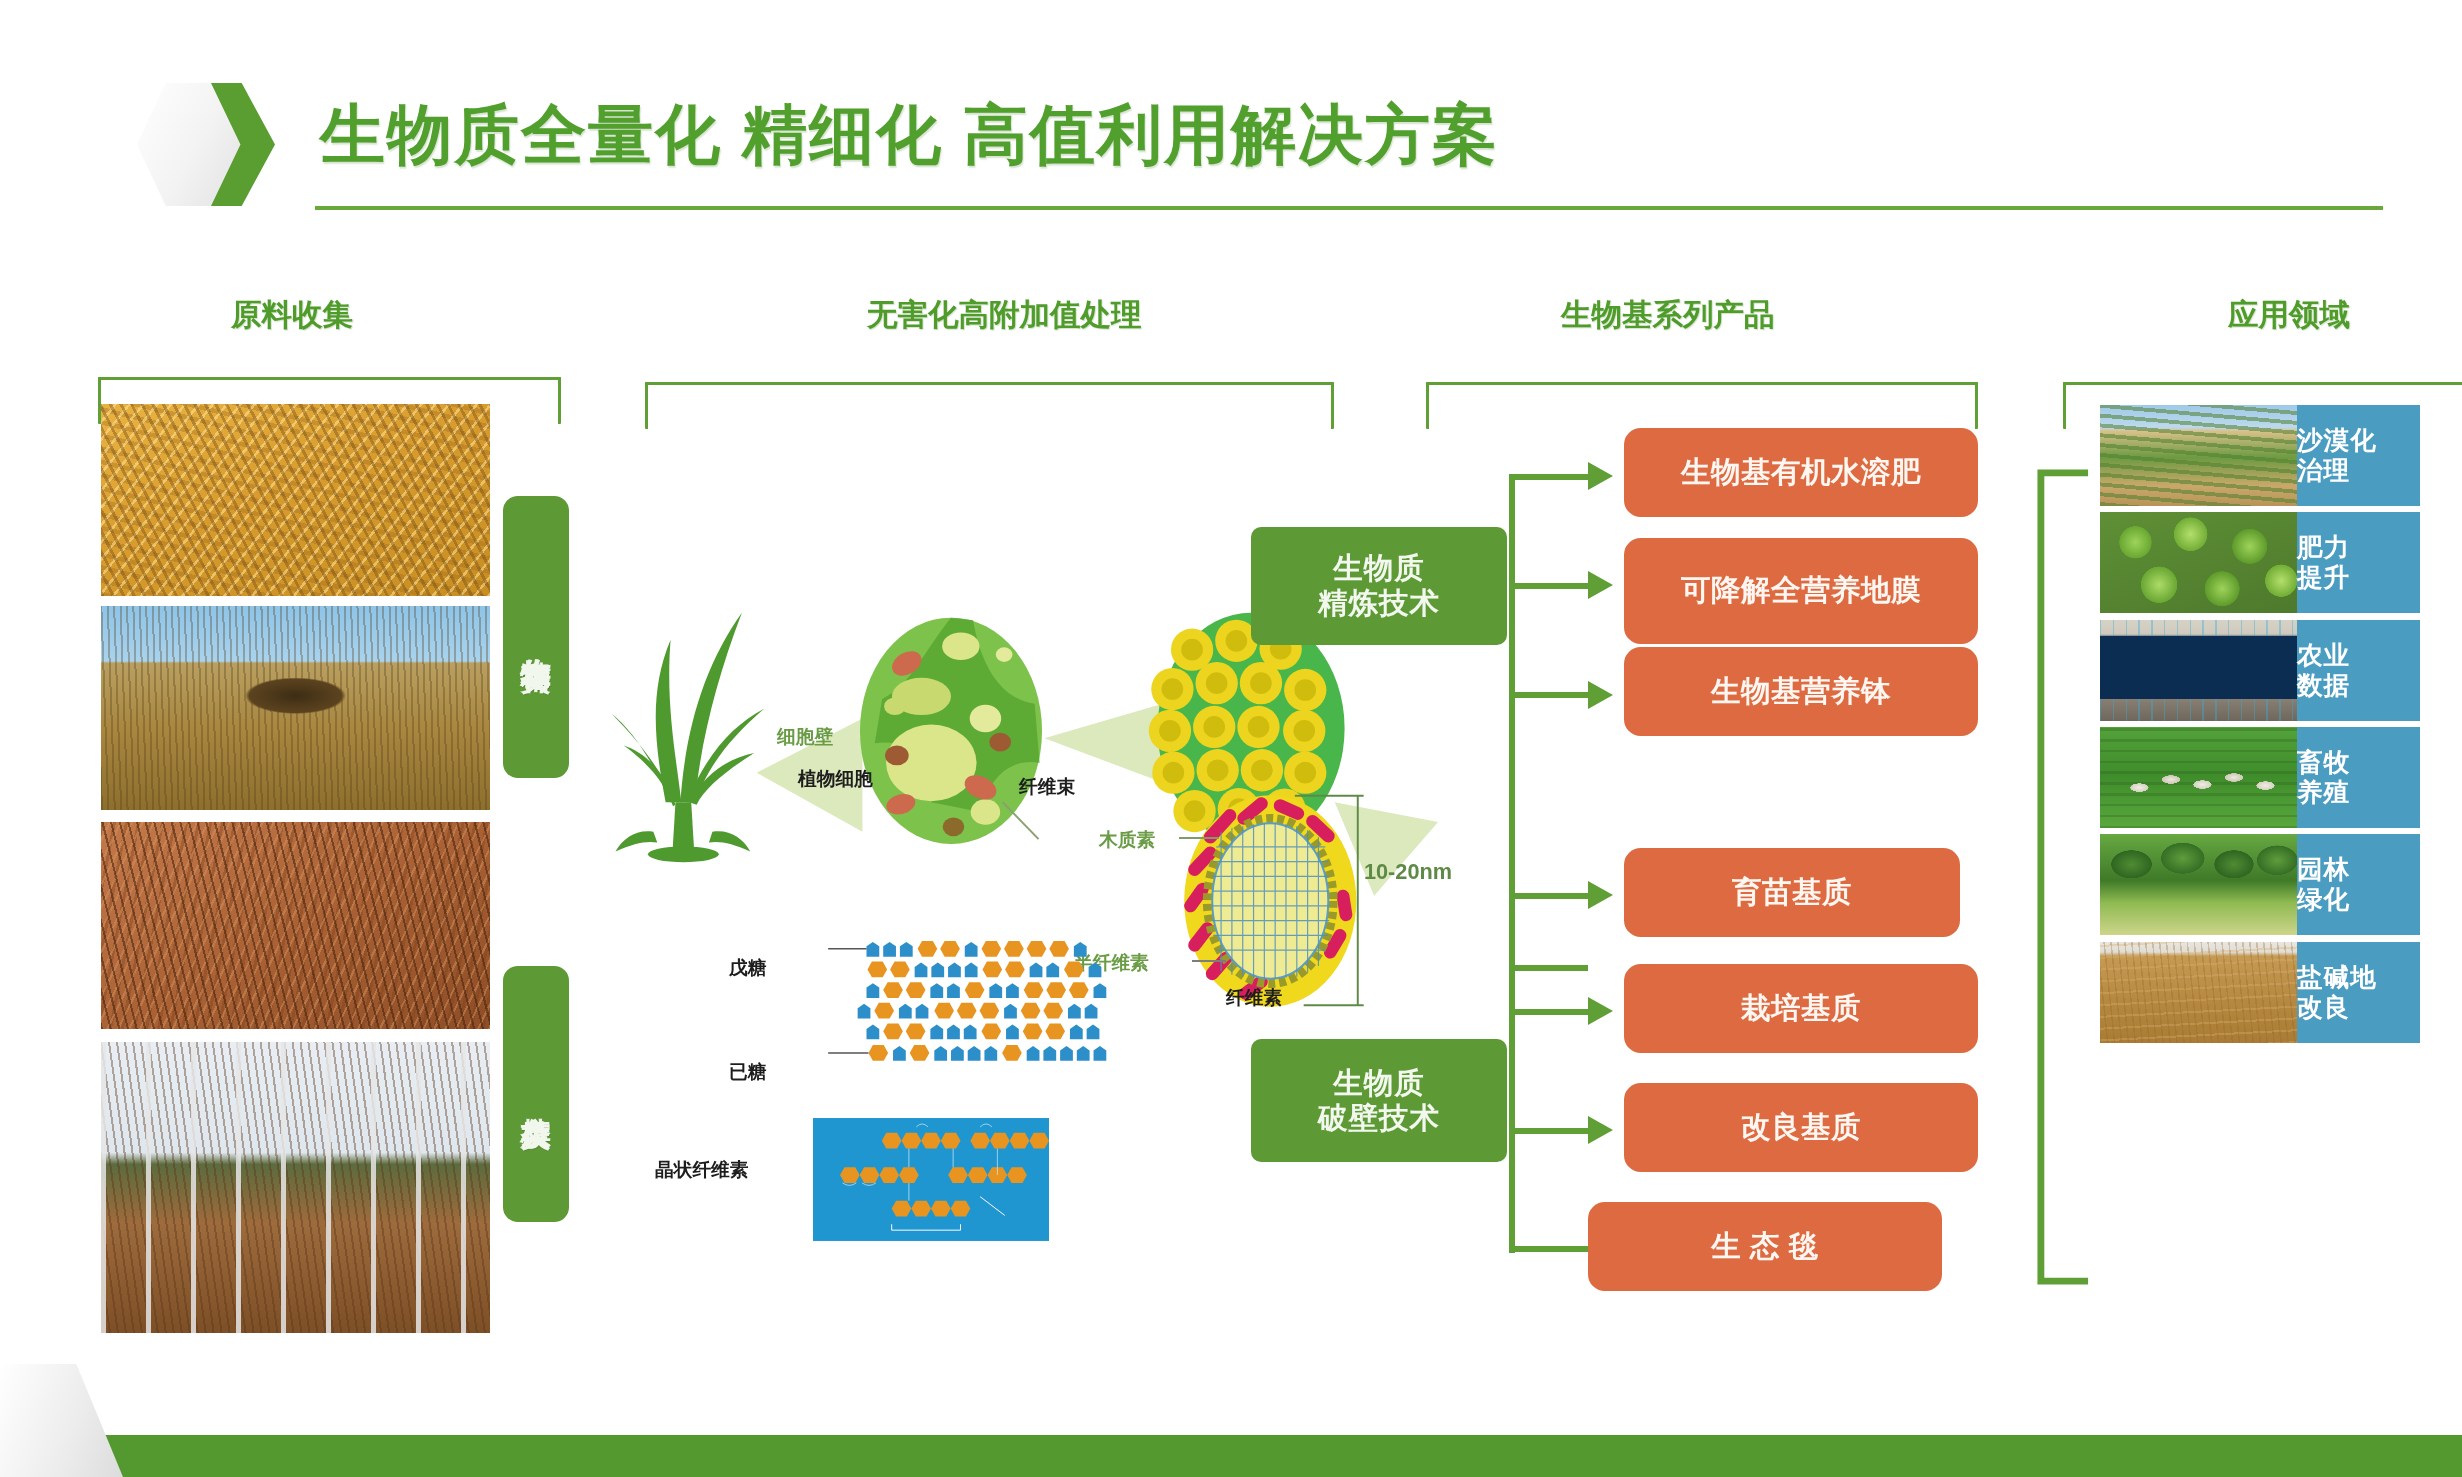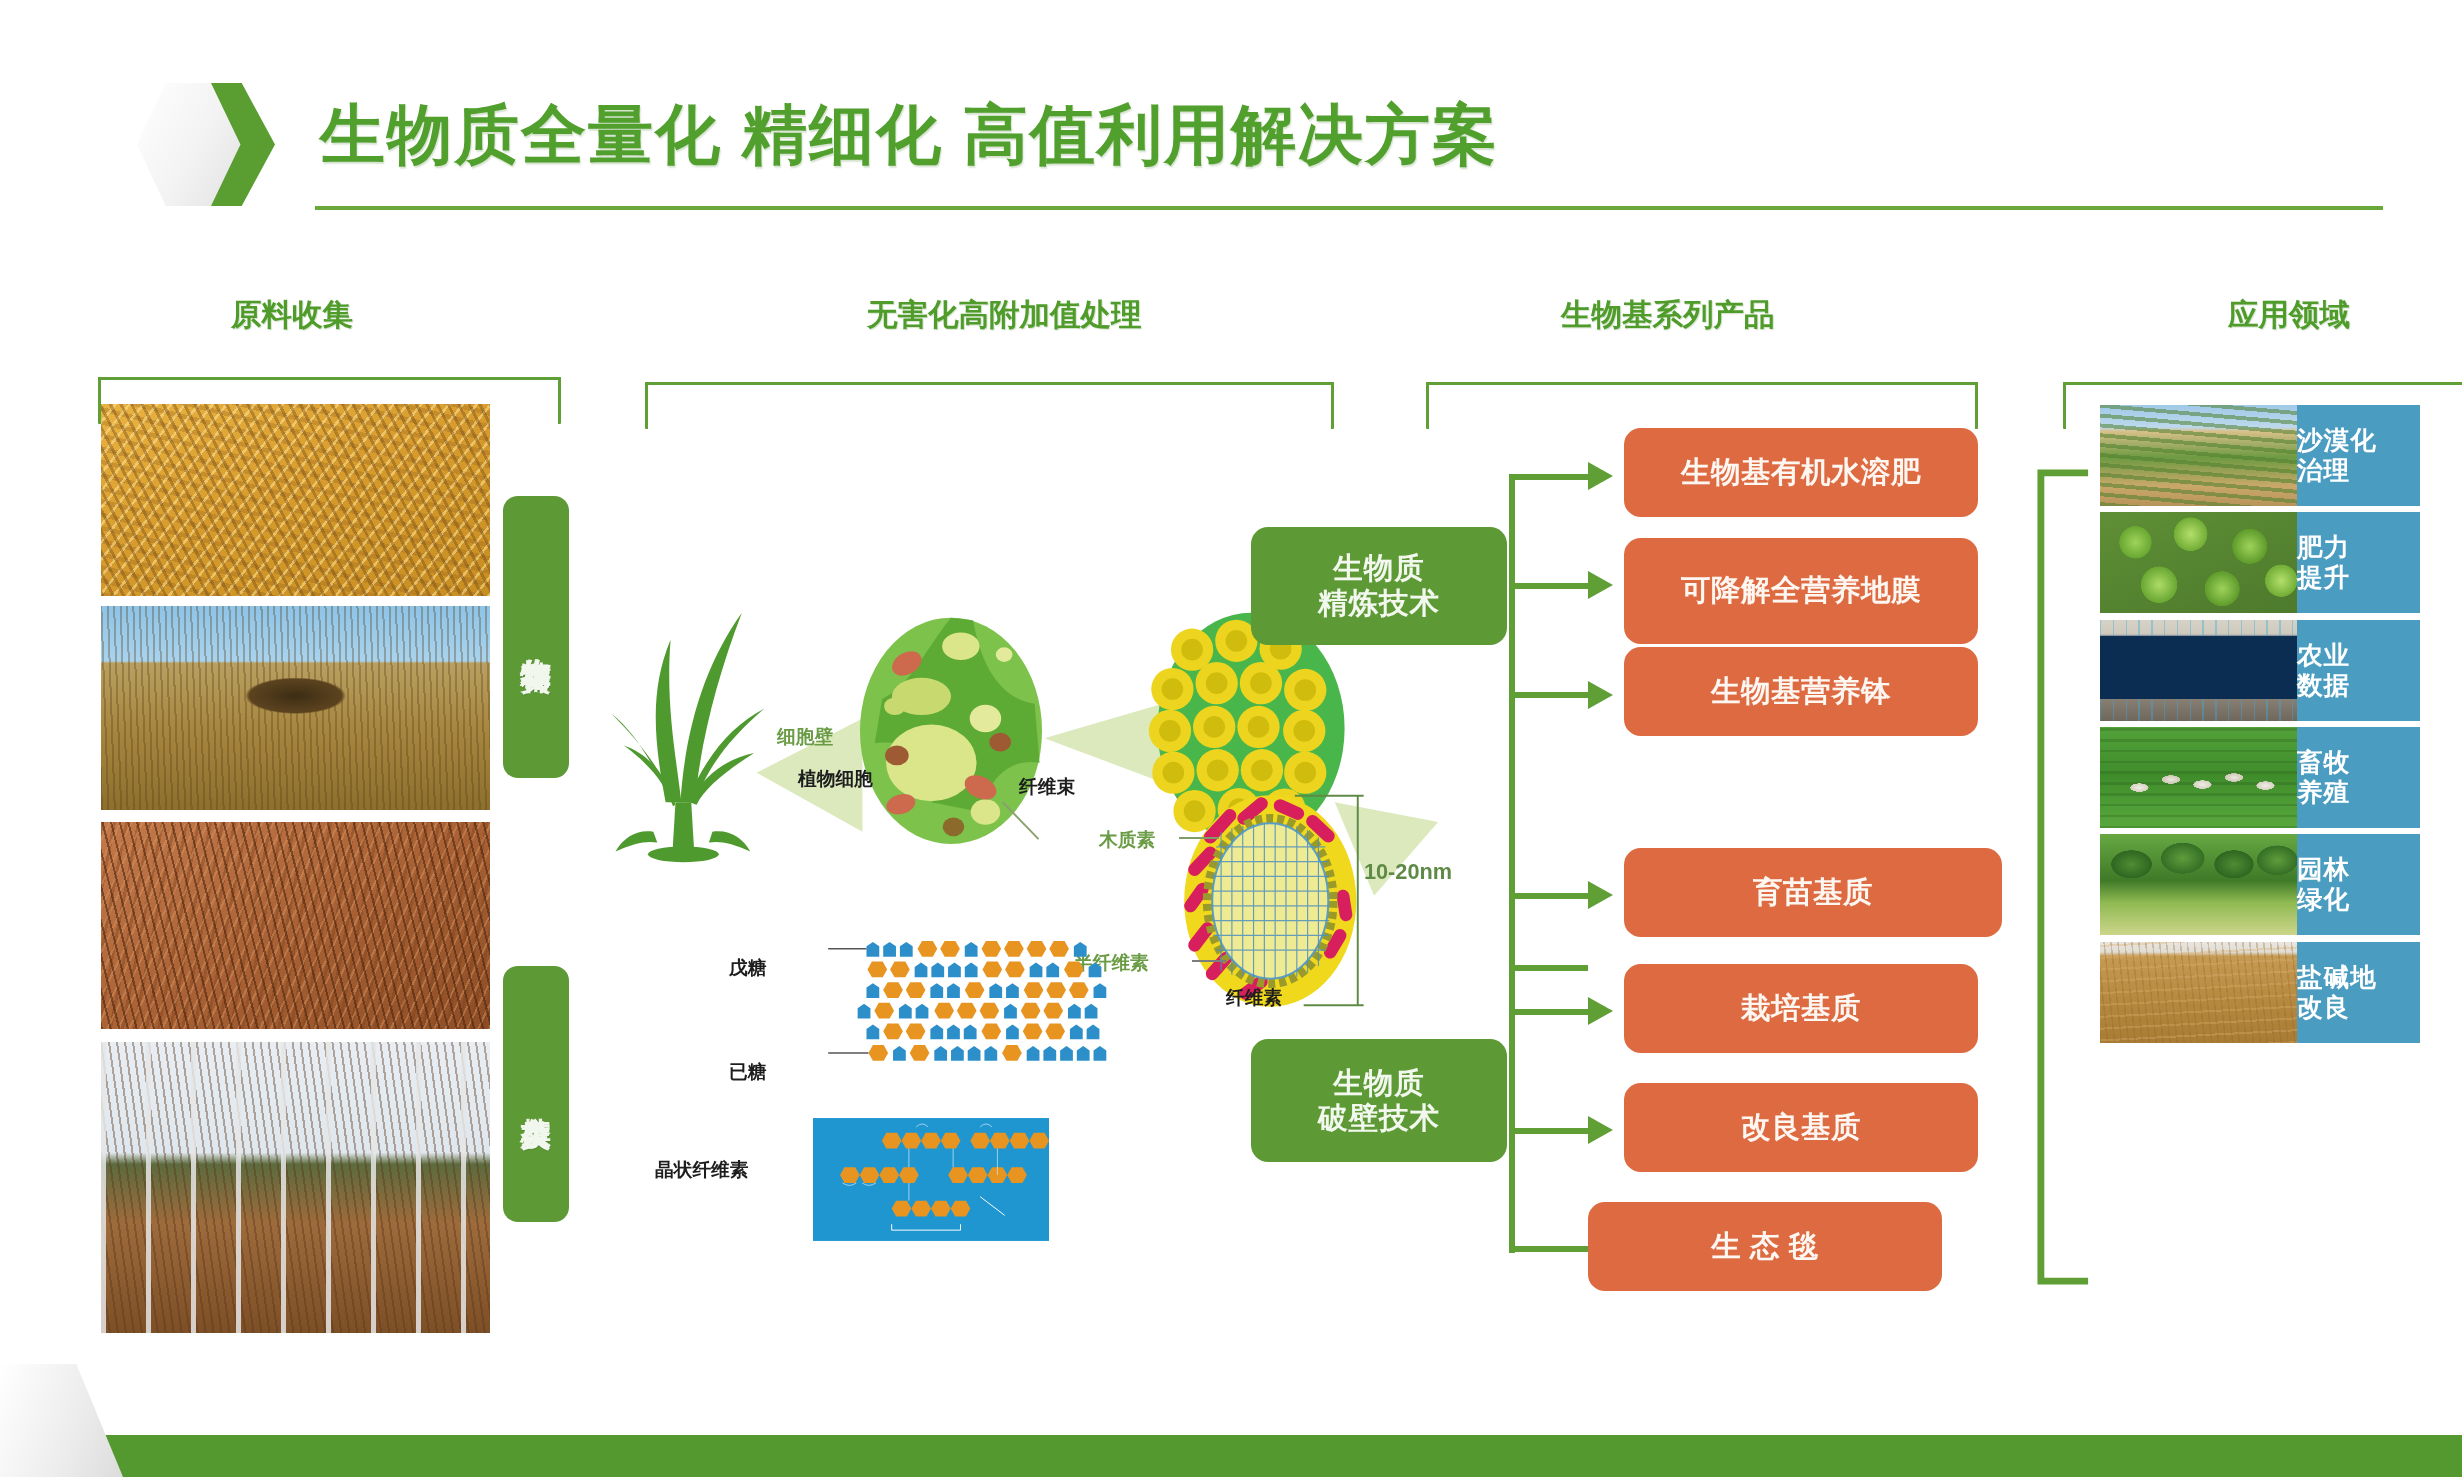--- a/index.html
+++ b/index.html
@@ -49,21 +49,21 @@
   }
 
   
   .diag-label { position: absolute; font-size: 18.7px; font-weight: 700; color: #1d1d1d;
                 white-space: nowrap; }
   .diag-label.green { color: #6a9b45; }
   .leader { position: absolute; background: #7f9c6a; height: 2px; }
 
   
   .tech-pill {
-    position: absolute; background: #5d9a36; border-radius: 17px;
+    position: absolute; background: #5d9a36; border-radius: 10px;
     color: #f3f8ef; font-size: 29.5px; font-weight: 700; line-height: 1.18;
     display: flex; flex-direction: column; align-items: center; justify-content: center;
     text-align: center; letter-spacing: 1px;
   }
 
   
   .prod-pill {
     position: absolute; background: #dd6a40; border-radius: 16.7px;
     color: #fdf6f1; font-size: 29.5px; font-weight: 700;
     display: flex; align-items: center; justify-content: center;
@@ -455,21 +455,21 @@
 <div class="conn" style="left:1509px; top:1246px; width:79px; height:6.4px;"></div>
 <div class="arrow-head" style="left:1588px; top:881px;"></div>
 <div class="arrow-head" style="left:1588px; top:997px;"></div>
 <div class="arrow-head" style="left:1588px; top:1116px;"></div>
 <div class="arrow-head" style="left:1588px; top:1234px;"></div>
 
 <div class="prod-pill" style="left:1624px; top:428px;  width:354px; height:89px;">生物基有机水溶肥</div>
 <div class="prod-pill" style="left:1624px; top:538px; width:354px; height:106px;">可降解全营养地膜</div>
 <div class="prod-pill" style="left:1624px; top:647px; width:354px; height:89px;">生物基营养钵</div>
 
-<div class="prod-pill" style="left:1624px; top:848px; width:378px; height:89px;">育苗基质</div>
+<div class="prod-pill" style="left:1624px; top:848px; width:336px; height:89px;">育苗基质</div>
 <div class="prod-pill" style="left:1624px; top:964px; width:354px; height:89px;">栽培基质</div>
 <div class="prod-pill" style="left:1624px; top:1083px; width:354px; height:89px;">改良基质</div>
 <div class="prod-pill" style="left:1588px; top:1202px; width:354px; height:89px;">生 态 毯</div>
 
 <svg style="position:absolute; left:2034px; top:468px;" width="59" height="818" viewBox="0 0 120 1660">
   <path d="M110 8 L14 8 L14 1652 L110 1652" fill="none" stroke="#5f9f36" stroke-width="14"></path>
 </svg>
 
 <div class="app-row" style="left:2100px; top:405px;">
   <div class="app-photo" style="background-image:

